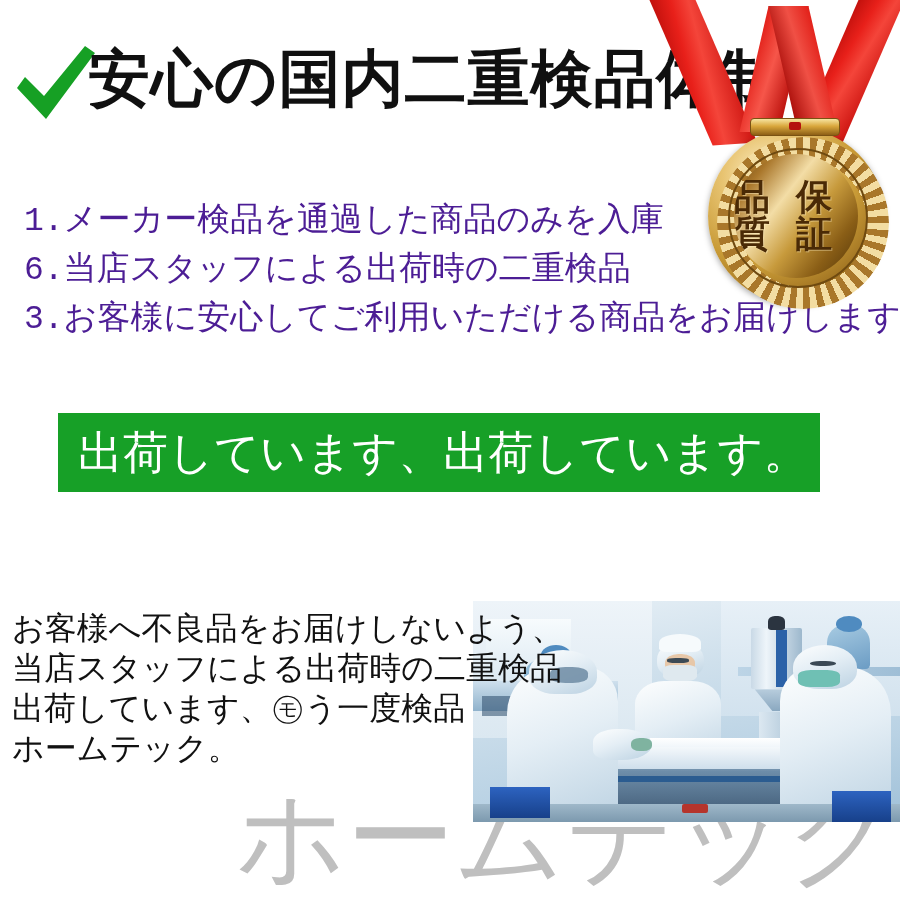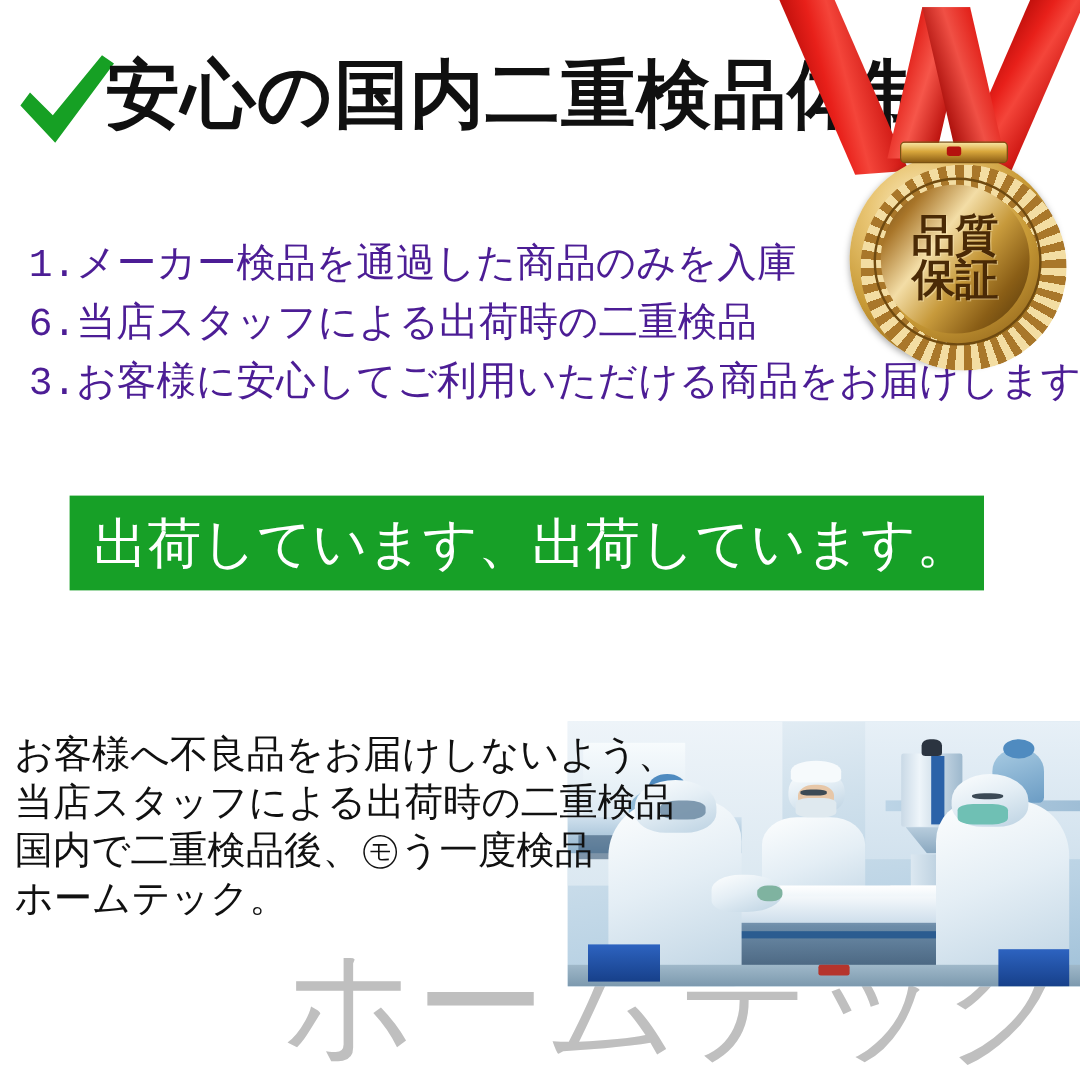--- a/index.html
+++ b/index.html
@@ -112,21 +112,21 @@
     border: 2px solid #6f4a10;
   }
   .medal-face {
     position: absolute;
     left: 26px; top: 26px;
     width: 124px; height: 124px;
     border-radius: 50%;
     background:
       linear-gradient(128deg, #5d3c0b 0%, #a9762a 18%, #f3dda6 38%, #c79a3c 58%, #8a5e16 78%, #4e3208 100%);
     display: flex;
-    flex-direction: column;
+    flex-direction: row;
     align-items: center;
     justify-content: center;
     overflow: hidden;
   }
   .medal-text {
     font-family: "DejaVu Sans", "Liberation Sans", sans-serif;
     font-weight: bold;
     font-size: 36px;
     line-height: 1.02;
     color: #4a2a06;
@@ -359,21 +359,21 @@
 
   <div class="green-banner" style="background:#17A027;">
     <div class="green-banner-text">出荷しています、出荷しています。</div>
   </div>
 
   <div class="watermark">ホームテック</div>
 
   <div class="body-text">
     <div class="body-line">お客様へ不良品をお届けしないよう、</div>
     <div class="body-line">当店スタッフによる出荷時の二重検品</div>
-    <div class="body-line">国内で二重検品後、㋲う一度検品</div>
+    <div class="body-line">出荷しています、㋲う一度検品</div>
     <div class="body-line">ホームテック。</div>
   </div>
 
   <div class="photo">
     <div class="ph ph-wall-l"></div>
     <div class="ph ph-window"></div>
     <div class="ph ph-wall-r"></div>
     <div class="ph ph-rail"></div>
     <div class="ph ph-bench"></div>
     <div class="ph ph-bench-dark"></div>

